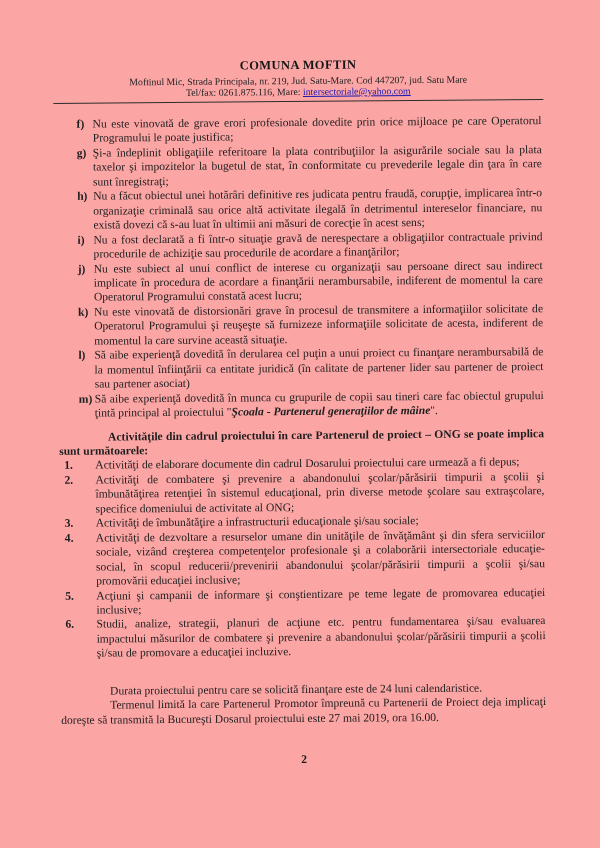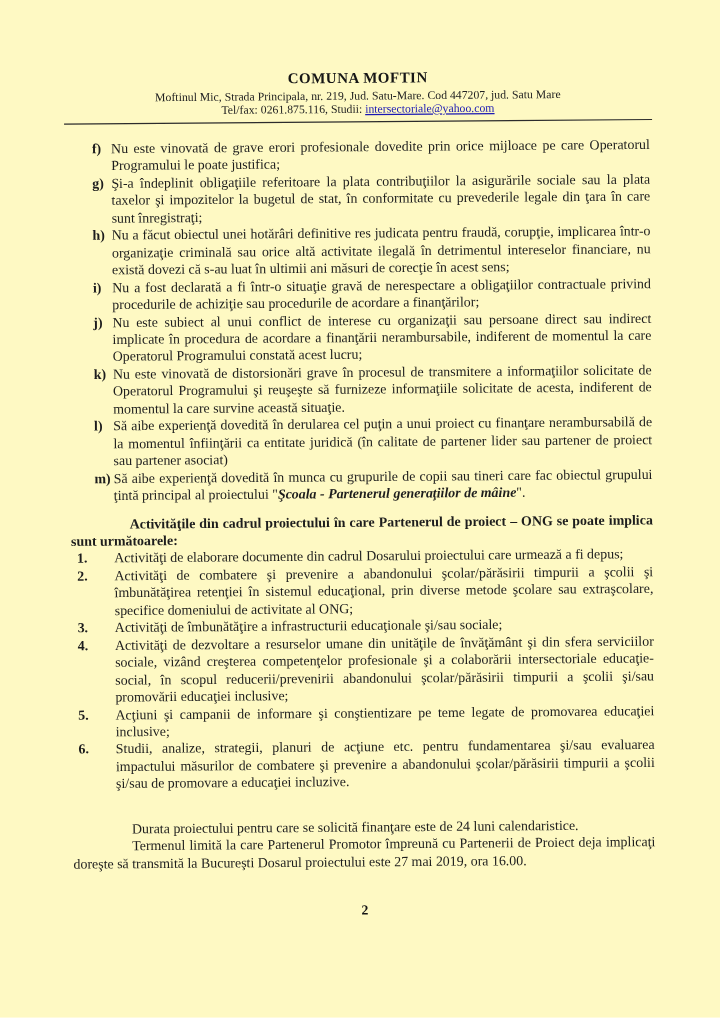--- a/index.html
+++ b/index.html
@@ -5,21 +5,21 @@
   html, body { margin: 0; padding: 0; }
   body {
     width: 600px; height: 848px;
     background: #ffffff;
     font-family: "Liberation Serif", serif;
     overflow: hidden;
   }
   .sheet {
     position: relative;
     width: 600px; height: 848px;
-    background: #fef9c3;
+    background: #fca5a5;
     color: #1e1e1e;
     overflow: hidden;
   }
   .tilt { transform: rotate(-0.45deg); transform-origin: 50% 40%; }
 
   
   .letterhead { padding: 58px 55px 0 55px; text-align: center; }
   .org-title {
     font-size: 12.5px; font-weight: bold; letter-spacing: 0.4px;
     color: #161616;
@@ -69,21 +69,21 @@
 </head>
 <body>
 
 <div class="sheet">
   <div class="tilt">
 
     <header class="letterhead">
       <div class="org-title">COMUNA MOFTIN</div>
       <div class="org-address">Moftinul Mic, Strada Principala, nr. 219, Jud. Satu-Mare. Cod 447207, jud. Satu Mare</div>
       <div class="org-contact">
-        <span>Tel/fax:  0261.875.116, Studii: </span><span class="email-link">intersectoriale@yahoo.com</span>
+        <span>Tel/fax:  0261.875.116, Mare: </span><span class="email-link">intersectoriale@yahoo.com</span>
       </div>
     </header>
     <div class="header-rule"></div>
 
     <main class="doc-body">
 
       <div class="hlist">
         <div class="row">
           <span class="mk">f)</span>
           <span class="tx">Nu este vinovată de grave erori profesionale dovedite prin orice mijloace pe care Operatorul Programului le poate justifica;</span>

